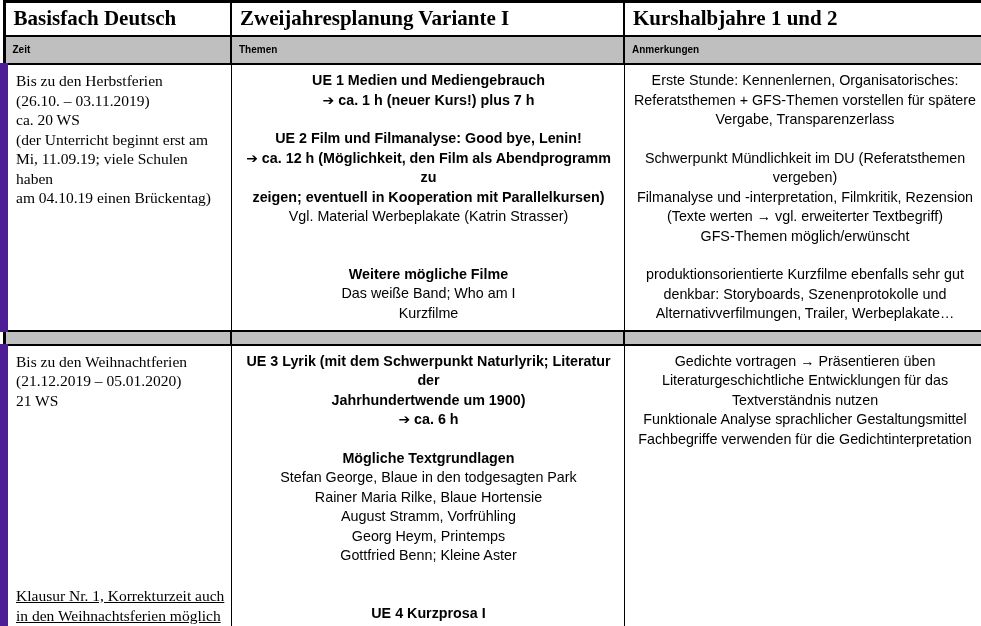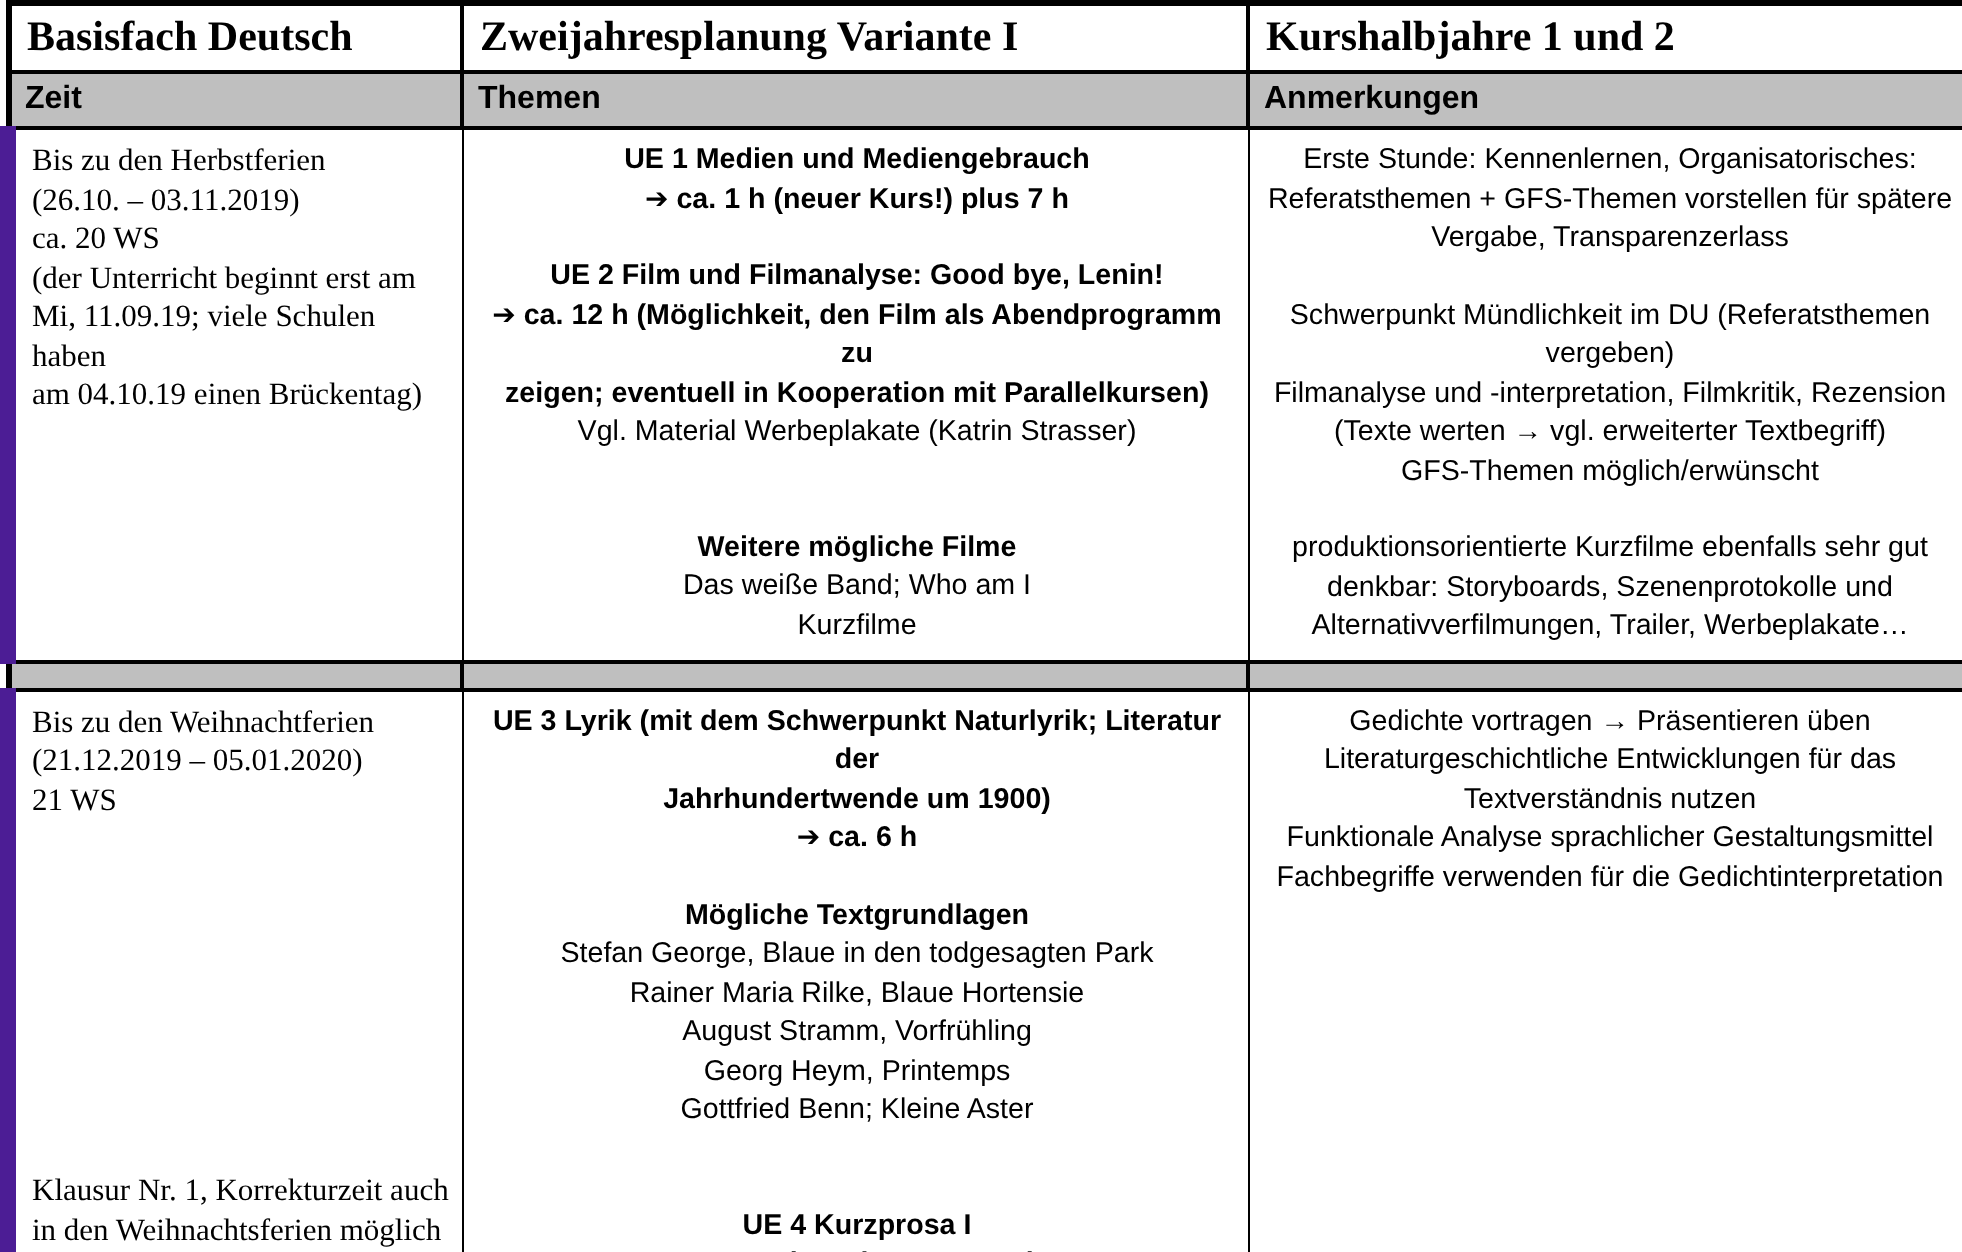--- a/index.html
+++ b/index.html
@@ -60,21 +60,21 @@
 
   
   .subhead-row td {
     background: #bfbfbf;
     border-top: 2px solid #000;
     border-bottom: 2px solid #000;
     border-left: 2px solid #000;
     border-right: 2px solid #000;
     font-family: "Liberation Sans", sans-serif;
     font-weight: bold;
-    font-size: 16px;
+    font-size: 10px;
     line-height: 17px;
     padding: 4px 0 5px 7px;
   }
   .subhead-row td.t1 { border-left: 3px solid #000; }
   .subhead-row td.t3 { border-right: 8px solid #4d7c0f; }
 
   
   .spacer-row td {
     background: #bfbfbf;
     height: 14px;
@@ -123,21 +123,21 @@
   }
 
   .line { margin: 0; padding: 0; }
 
   
   .anm-alt {
     font-family: "DejaVu Sans", sans-serif;
     font-size: 13.2px;
     line-height: 19.5px;
   }
-  .r2-klausur { margin-top: 176px; }
+  .r2-klausur { margin-top: 176px; text-decoration: underline; }
   .r2-anm-gap { height: 176px; }
 </style>
 </head>
 <body>
 
 <div class="sheet">
   <table class="plan">
     <colgroup>
       <col class="c1">
         <col class="c2">

